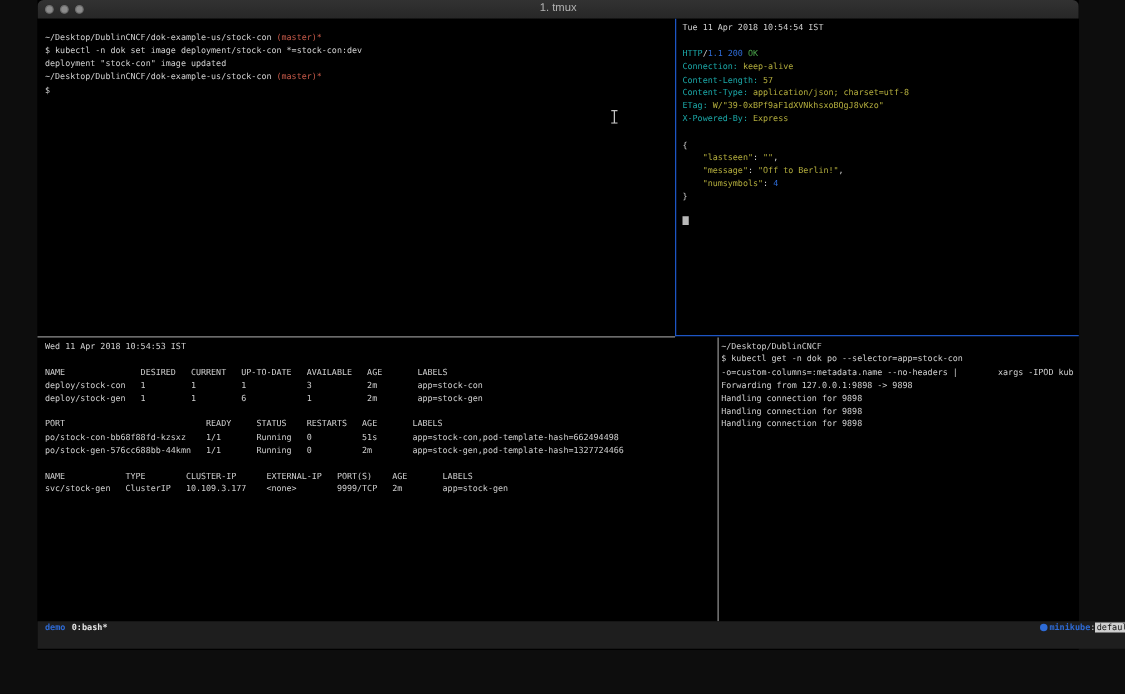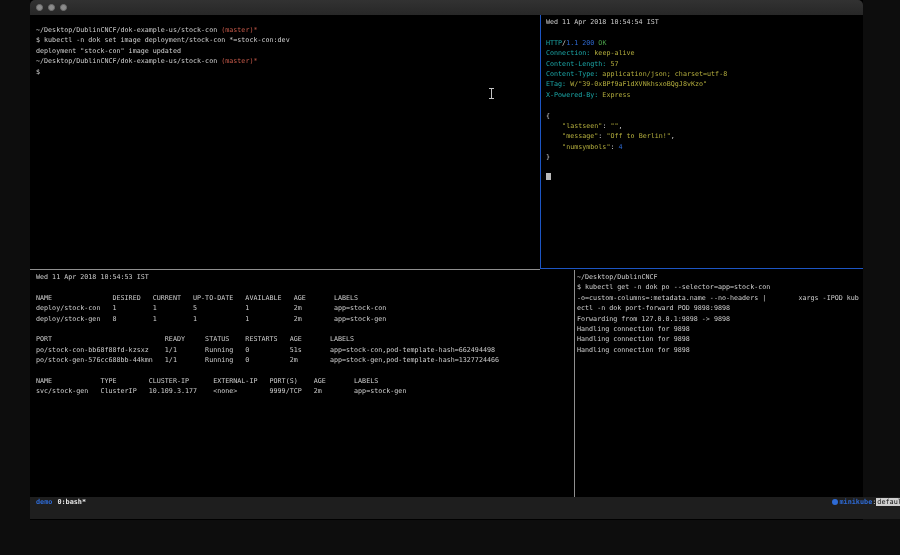--- a/index.html
+++ b/index.html
@@ -51,67 +51,67 @@
 </head>
 <body>
 
 <div class="screen">
   <div class="window">
 
     <div class="titlebar">
       <span class="tl c"></span>
       <span class="tl m"></span>
       <span class="tl z"></span>
+      <div class="title">1. tmux</div>
     </div>
 
     <div class="term">
       <div class="pane p-tl">
           <div class="tline"><span class="seg-fg">~/Desktop/DublinCNCF/dok-example-us/stock-con </span><span class="seg-red">(master)*</span></div>
           <div class="tline"><span class="seg-fg">$ kubectl -n dok set image deployment/stock-con *=stock-con:dev</span></div>
           <div class="tline"><span class="seg-fg">deployment "stock-con" image updated</span></div>
           <div class="tline"><span class="seg-fg">~/Desktop/DublinCNCF/dok-example-us/stock-con </span><span class="seg-red">(master)*</span></div>
           <div class="tline"><span class="seg-fg">$</span></div>
         </div>
       <div class="pane p-tr">
-          <div class="tline"><span class="seg-fg">Wed 11 Apr 2018 10:54:54 IST</span></div>
+          <div class="tline"><span class="seg-fg">Tue 11 Apr 2018 10:54:54 IST</span></div>
           <div class="tline">&nbsp;</div>
           <div class="tline"><span class="seg-cyan">HTTP</span><span class="seg-fg">/</span><span class="seg-blue">1.1 200</span><span class="seg-fg"> </span><span class="seg-green">OK</span></div>
           <div class="tline"><span class="seg-cyan">Connection:</span><span class="seg-yellow"> keep-alive</span></div>
           <div class="tline"><span class="seg-cyan">Content-Length:</span><span class="seg-yellow"> 57</span></div>
           <div class="tline"><span class="seg-cyan">Content-Type:</span><span class="seg-yellow"> application/json; charset=utf-8</span></div>
           <div class="tline"><span class="seg-cyan">ETag:</span><span class="seg-yellow"> W/"39-0xBPf9aF1dXVNkhsxoBQgJ8vKzo"</span></div>
           <div class="tline"><span class="seg-cyan">X-Powered-By:</span><span class="seg-yellow"> Express</span></div>
           <div class="tline">&nbsp;</div>
           <div class="tline"><span class="seg-fg">{</span></div>
           <div class="tline"><span class="seg-fg">    </span><span class="seg-yellow">"lastseen"</span><span class="seg-fg">: </span><span class="seg-yellow">""</span><span class="seg-fg">,</span></div>
           <div class="tline"><span class="seg-fg">    </span><span class="seg-yellow">"message"</span><span class="seg-fg">: </span><span class="seg-yellow">"Off to Berlin!"</span><span class="seg-fg">,</span></div>
           <div class="tline"><span class="seg-fg">    </span><span class="seg-yellow">"numsymbols"</span><span class="seg-fg">: </span><span class="seg-blue">4</span></div>
           <div class="tline"><span class="seg-fg">}</span></div>
           <div class="tline">&nbsp;</div>
           <div class="tline"><span class="seg-cursor"></span></div>
         </div>
       <div class="pane p-bl">
           <div class="tline"><span class="seg-fg">Wed 11 Apr 2018 10:54:53 IST</span></div>
           <div class="tline">&nbsp;</div>
           <div class="tline"><span class="seg-fg">NAME               DESIRED   CURRENT   UP-TO-DATE   AVAILABLE   AGE       LABELS</span></div>
-          <div class="tline"><span class="seg-fg">deploy/stock-con   1         1         5            1           2m        app=stock-con</span></div>
-          <div class="tline"><span class="seg-fg">deploy/stock-gen   8         1         1            1           2m        app=stock-gen</span></div>
+          <div class="tline"><span class="seg-fg">deploy/stock-con   1         1         1            3           2m        app=stock-con</span></div>
+          <div class="tline"><span class="seg-fg">deploy/stock-gen   1         1         6            1           2m        app=stock-gen</span></div>
           <div class="tline">&nbsp;</div>
           <div class="tline"><span class="seg-fg">PORT                            READY     STATUS    RESTARTS   AGE       LABELS</span></div>
           <div class="tline"><span class="seg-fg">po/stock-con-bb68f88fd-kzsxz    1/1       Running   0          51s       app=stock-con,pod-template-hash=662494498</span></div>
           <div class="tline"><span class="seg-fg">po/stock-gen-576cc688bb-44kmn   1/1       Running   0          2m        app=stock-gen,pod-template-hash=1327724466</span></div>
           <div class="tline">&nbsp;</div>
           <div class="tline"><span class="seg-fg">NAME            TYPE        CLUSTER-IP      EXTERNAL-IP   PORT(S)    AGE       LABELS</span></div>
           <div class="tline"><span class="seg-fg">svc/stock-gen   ClusterIP   10.109.3.177    &lt;none&gt;        9999/TCP   2m        app=stock-gen</span></div>
         </div>
       <div class="pane p-br">
           <div class="tline"><span class="seg-fg">~/Desktop/DublinCNCF</span></div>
           <div class="tline"><span class="seg-fg">$ kubectl get -n dok po --selector=app=stock-con</span></div>
           <div class="tline"><span class="seg-fg">-o=custom-columns=:metadata.name --no-headers |        xargs -IPOD kub</span></div>
-          <div class="tline"><span class="seg-fg">ectl -n dok port-forward POD 9898:9898</span></div>
           <div class="tline"><span class="seg-fg">Forwarding from 127.0.0.1:9898 -&gt; 9898</span></div>
           <div class="tline"><span class="seg-fg">Handling connection for 9898</span></div>
           <div class="tline"><span class="seg-fg">Handling connection for 9898</span></div>
           <div class="tline"><span class="seg-fg">Handling connection for 9898</span></div>
         </div>
 
       <div class="div-line v-blue"></div>
       <div class="div-line h-blue"></div>
       <div class="div-line h-gray"></div>
       <div class="div-line v-gray"></div>

